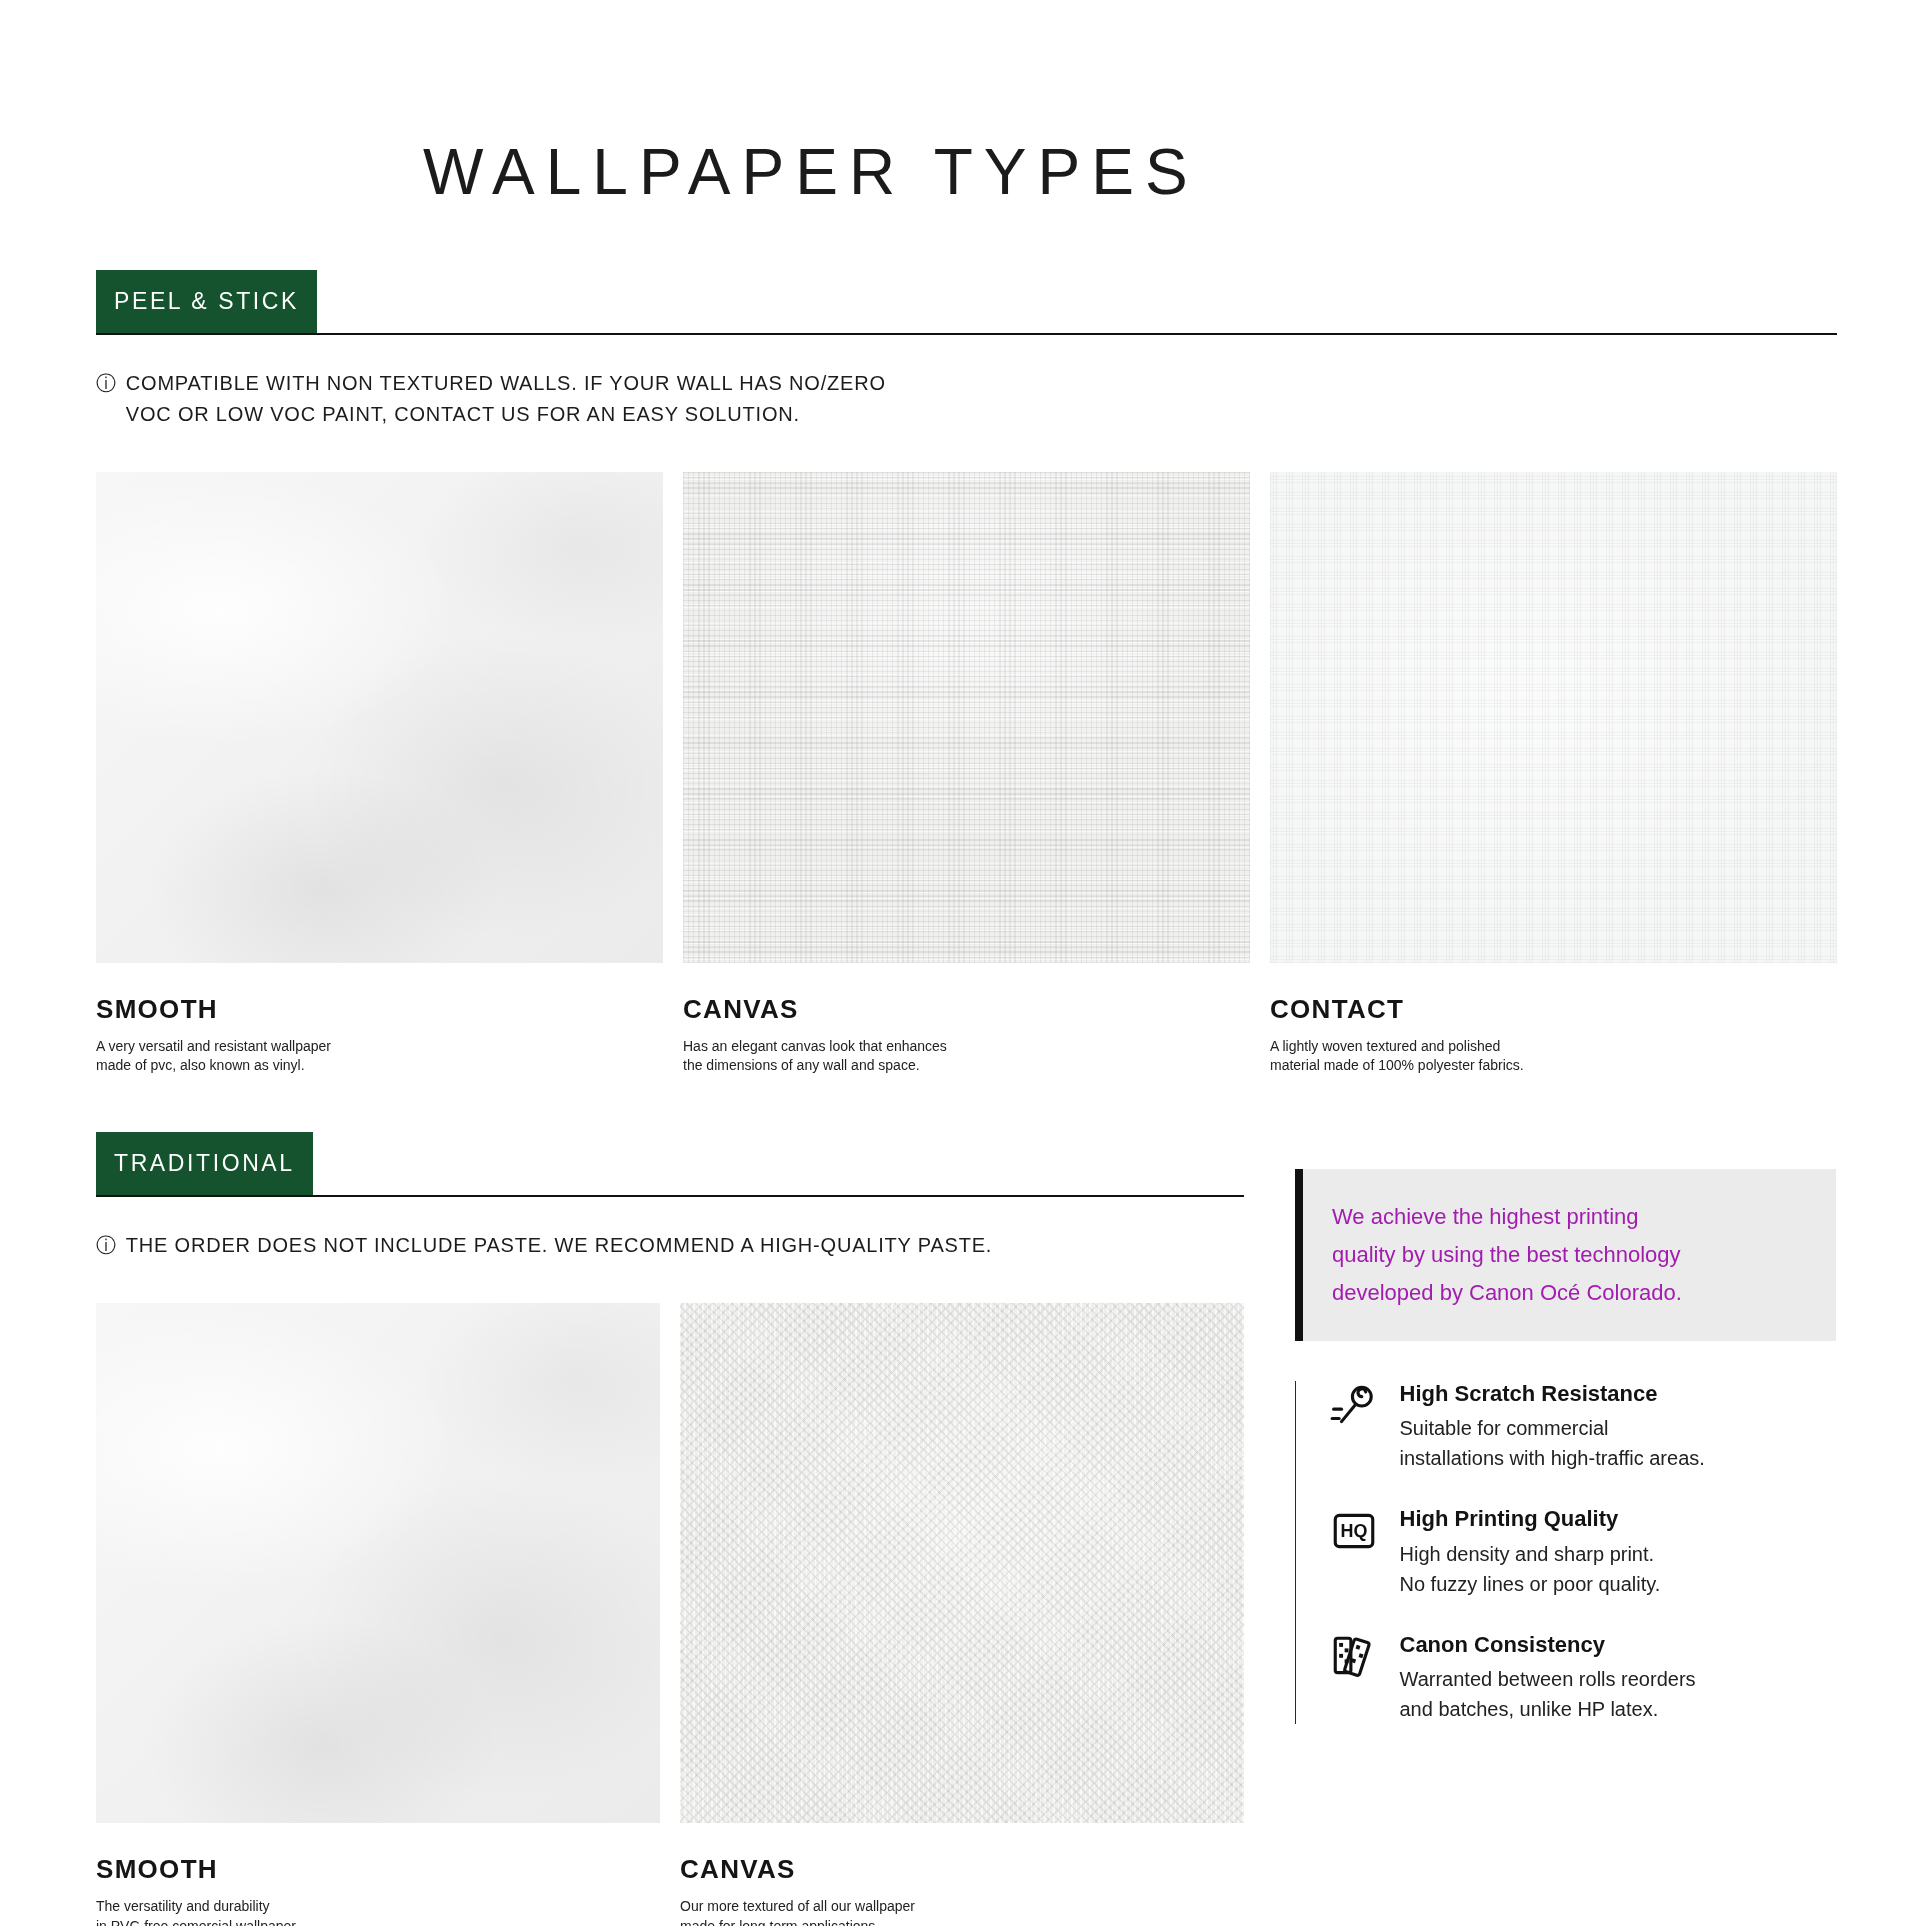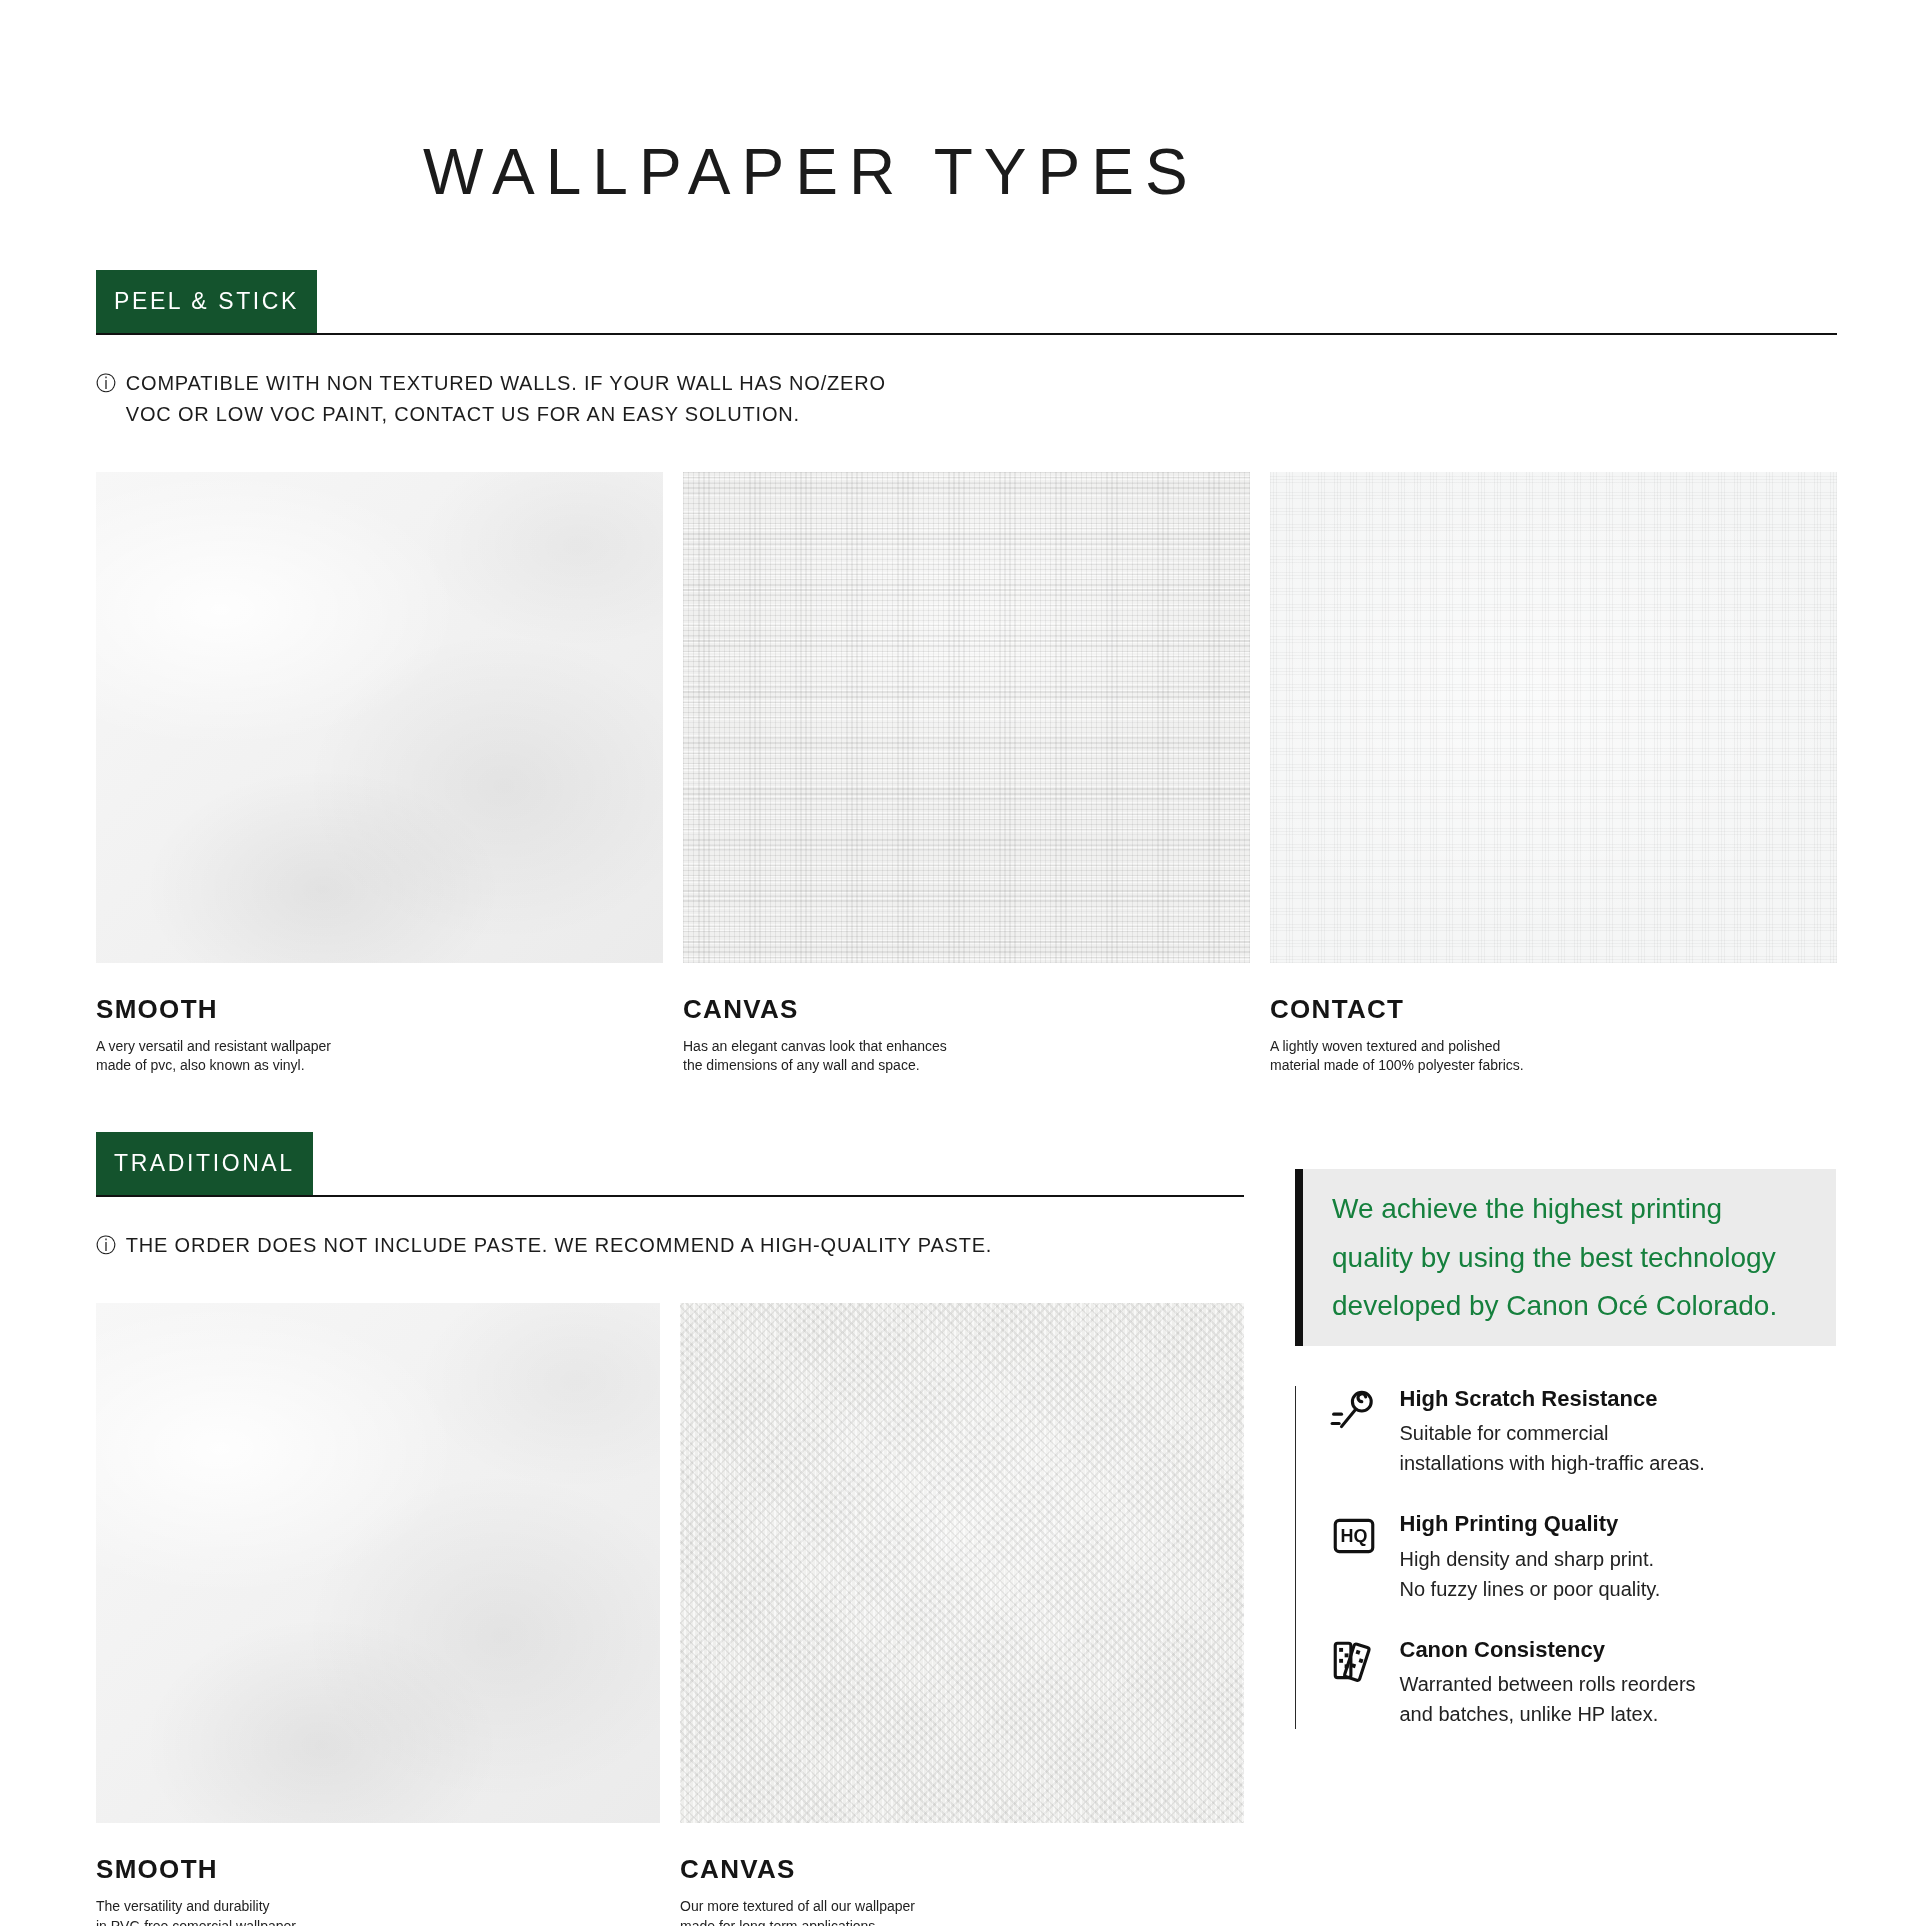--- a/index.html
+++ b/index.html
@@ -53,21 +53,21 @@
     repeating-linear-gradient(-45deg, rgba(0,0,0,.055) 0 1.9px, transparent 1.9px 7px),
     repeating-linear-gradient(90deg, rgba(255,255,255,.6) 0 1.3px, transparent 1.3px 4.5px),
     radial-gradient(ellipse 60% 50% at 55% 40%, rgba(255,255,255,.4), transparent 85%);}
 
   
   .bottom-grid{display:grid;grid-template-columns:1148px 541px;column-gap:51px;
     margin-top:56px;}
 
   
   .quote-box{margin-top:37px;background:#ebebeb;border-left:8.3px solid #111;
-    padding:16px 29px;font-size:28px;line-height:1.72;color:#15803d;}
+    padding:29px 29px;font-size:22px;line-height:1.72;color:#a21caf;}
   .features{margin-top:40px;border-left:1.9px solid #2a2a2a;padding-left:33px;}
   .feature{display:flex;align-items:flex-start;gap:20.5px;margin-bottom:33px;}
   .feature-icon{flex:0 0 50px;width:50px;height:50px;}
   .feature-icon svg{width:50px;height:50px;display:block;}
   .feature-title{margin:0 0 6.4px 0;font-size:22px;font-weight:bold;color:#131313;}
   .feature-desc{margin:0;font-size:20px;line-height:1.5;color:#222;}
 
   svg .ln{stroke:#111;stroke-width:4;fill:none;stroke-linecap:round;stroke-linejoin:round;}
   svg .fillsq{fill:#111;stroke:none;}
   svg .hq-text{font-family:"Liberation Sans",sans-serif;font-size:23px;font-weight:bold;fill:#111;}

